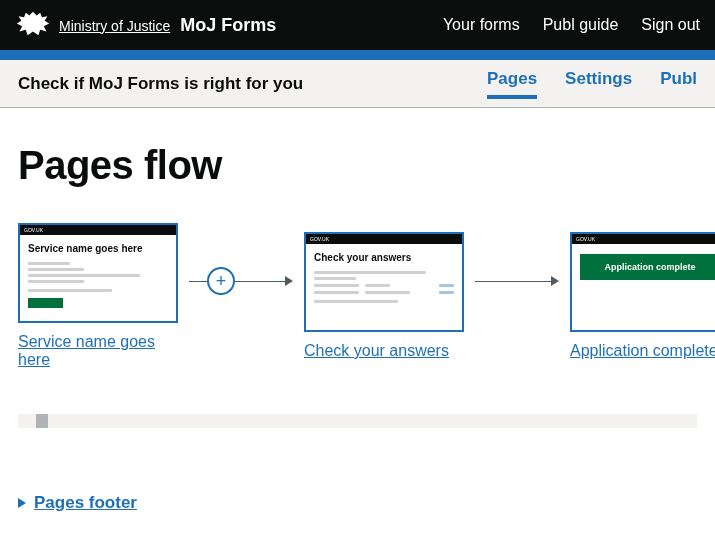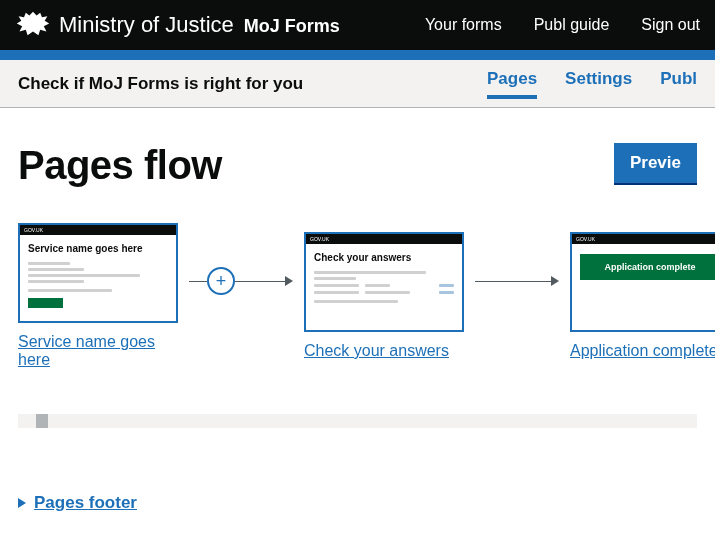--- a/index.html
+++ b/index.html
@@ -3,23 +3,23 @@
 <meta charset="utf-8">
 <style>
 * { margin: 0; padding: 0; box-sizing: border-box; }
 body { font-family: "Helvetica Neue", Arial, sans-serif; background: #fff; color: #0b0c0c; width: 715px; overflow: hidden; }
 
 
 .header-black { background: #0b0c0c; height: 50px; display: flex; align-items: center; padding: 0 15px; }
 .crest { width: 36px; height: 30px; margin-right: 8px; }
 .crest svg { fill: #fff; }
 .header-title { display: flex; align-items: baseline; gap: 10px; flex: 1; }
-.min-justice { color: #fff; font-size: 22px; font-weight: 400; }
+.min-justice { color: #fff; font-size: 14px; font-weight: 400; text-decoration: underline; }
 .moj-forms { color: #fff; font-size: 18px; font-weight: 700; }
-.header-nav { display: flex; gap: 32px; }
+.header-nav { display: flex; gap: 23px; }
 .header-nav a { color: #fff; text-decoration: none; font-size: 16px; }
 
 .blue-bar { height: 10px; background: #1d70b8; }
 
 
 .sub-header { background: #f3f2f1; height: 48px; display: flex; align-items: center; padding: 8px 18px; border-bottom: 1px solid #b1b4b6; }
 .sub-title { font-weight: 700; font-size: 17px; flex: 1; }
 .sub-tabs { display: flex; gap: 28px; }
 .sub-tab { color: #1d70b8; font-size: 17px; font-weight: 700; text-decoration: none; padding-bottom: 10px; }
 .sub-tab.active { border-bottom: 4px solid #1d70b8; padding-bottom: 6px; }
@@ -95,21 +95,20 @@
   <div class="sub-tabs">
     <a href="#" class="sub-tab active">Pages</a>
     <a href="#" class="sub-tab">Settings</a>
     <a href="#" class="sub-tab">Publ</a>
   </div>
 </div>
 
 <div class="main">
   <div class="title-row">
     <h1 class="page-title">Pages flow</h1>
-    <button class="preview-btn">Previe</button>
   </div>
 
   <div class="flow-row">
 
     <div class="flow-item">
       <div class="thumb">
         <div class="thumb-bar">
             <span class="thumb-bar-text">GOV.UK</span>
           </div>
         <div class="thumb-body">

